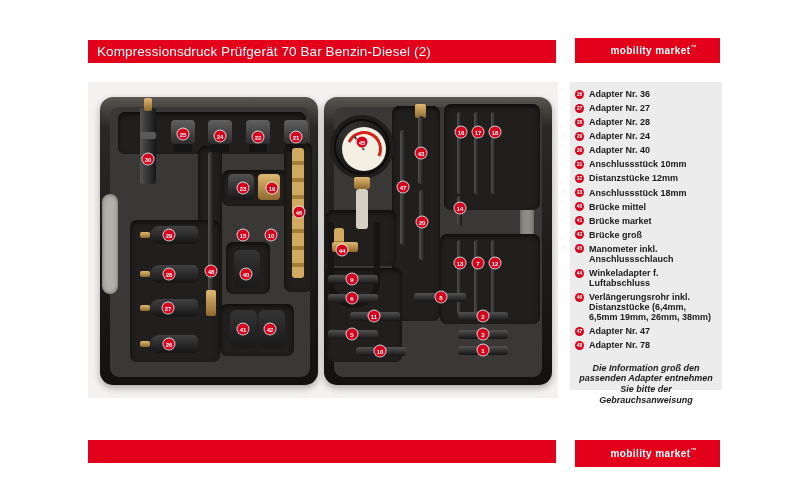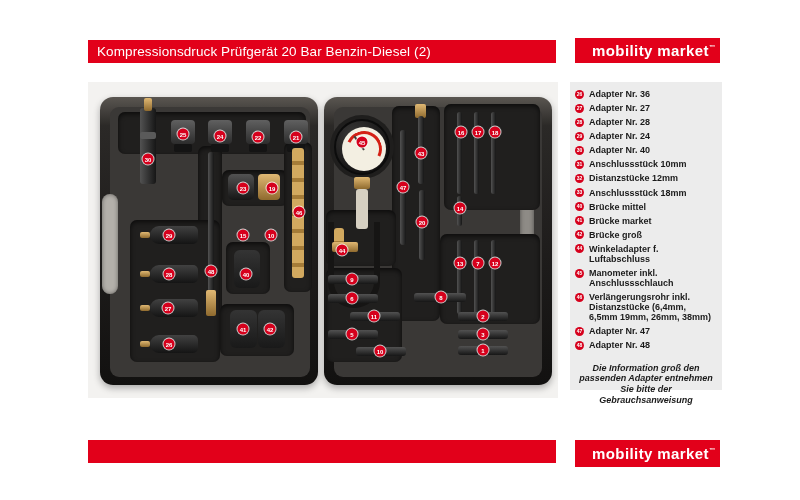--- a/index.html
+++ b/index.html
@@ -5,21 +5,21 @@
   html,body{margin:0;padding:0;}
   body{width:800px;height:500px;background:#ffffff;font-family:"Liberation Sans",sans-serif;position:relative;overflow:hidden;}
   .page{position:absolute;inset:0;}
 
   
   .title-bar{position:absolute;left:88px;top:40px;width:468px;height:23px;background:#e2001a;color:#fff;
     display:flex;align-items:center;padding-left:9px;box-sizing:border-box;font-size:13.5px;letter-spacing:.1px;}
   .logo-box{position:absolute;width:145px;height:25px;background:#e2001a;color:#fff;display:flex;align-items:center;justify-content:center;}
   .logo-top{left:575px;top:38px;}
   .logo-bottom{left:575px;top:440px;height:27px;}
-  .logo-text{font-weight:bold;font-size:15px;letter-spacing:.4px;margin-left:12px;}
+  .logo-text{font-weight:bold;font-size:10px;letter-spacing:.4px;margin-left:12px;}
   .tm{font-size:6px;vertical-align:top;position:relative;top:-4px;font-weight:bold;}
   .footer-bar{position:absolute;left:88px;top:440px;width:468px;height:23px;background:#e2001a;}
 
   
   .photo{position:absolute;left:88px;top:82px;width:470px;height:316px;background:#f3f2f0;}
   .shell{position:absolute;background:linear-gradient(180deg,#5a5651 0%,#2b2927 10%,#1e1c1b 55%,#121110 100%);
     border-radius:13px;box-shadow:0 3px 7px rgba(0,0,0,.30);}
   .shell-l{left:12px;top:15px;width:218px;height:288px;}
   .shell-r{left:236px;top:15px;width:228px;height:288px;}
   .foam{position:absolute;background:#3a3836;border-radius:9px;}
@@ -60,21 +60,21 @@
     display:flex;align-items:center;justify-content:center;font-size:5px;font-weight:bold;margin-top:0.5px;line-height:1;}
   .lbl{font-size:9px;font-weight:bold;color:#1a1a1a;line-height:1.12;}
   .note{margin-top:12px;font-size:9px;font-weight:bold;font-style:italic;text-align:center;color:#1a1a1a;line-height:1.2;padding:0 4px;}
 </style>
 </head>
 <body>
 
 <div class="page">
 
   <div class="title-bar">
-    <span>Kompressionsdruck Prüfgerät 20 Bar Benzin-Diesel (2)</span>
+    <span>Kompressionsdruck Prüfgerät 70 Bar Benzin-Diesel (2)</span>
   </div>
   <div class="logo-box logo-top">
     <span class="logo-text">mobility market</span>
       <span class="tm">™</span>
   </div>
 
   <div class="photo">
 
     <div class="shell shell-l">
       <div class="foam" style="left:10px;top:10px;width:200px;height:270px;"></div>
@@ -249,38 +249,38 @@
         </li>
       <li>
           <span class="badge">41</span>
           <span class="lbl">Brücke market</span>
         </li>
       <li>
           <span class="badge">42</span>
           <span class="lbl">Brücke groß</span>
         </li>
       <li>
+          <span class="badge">45</span>
+          <span class="lbl">Manometer inkl. Anschlussschlauch</span>
+        </li>
+      <li>
           <span class="badge">44</span>
           <span class="lbl">Winkeladapter f. Luftabschluss</span>
         </li>
       <li>
-          <span class="badge">45</span>
-          <span class="lbl">Manometer inkl. Anschlussschlauch</span>
-        </li>
-      <li>
           <span class="badge">46</span>
           <span class="lbl">Verlängerungsrohr inkl. Distanzstücke (6,4mm, 6,5mm 19mm, 26mm, 38mm)</span>
         </li>
       <li>
           <span class="badge">47</span>
           <span class="lbl">Adapter Nr. 47</span>
         </li>
       <li>
           <span class="badge">48</span>
-          <span class="lbl">Adapter Nr. 48</span>
+          <span class="lbl">Adapter Nr. 78</span>
         </li>
     </ul>
     <div class="note">Die Information groß den passenden Adapter entnehmen Sie bitte der Gebrauchsanweisung</div>
   </div>
 
   <div class="footer-bar"></div>
   <div class="logo-box logo-bottom">
     <span class="logo-text">mobility market</span>
       <span class="tm">™</span>
   </div>

